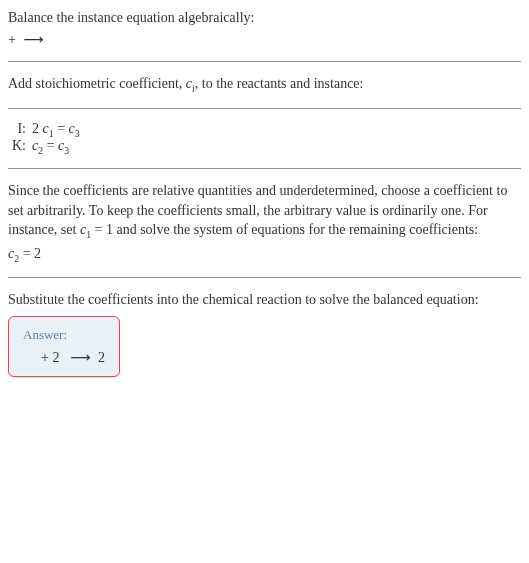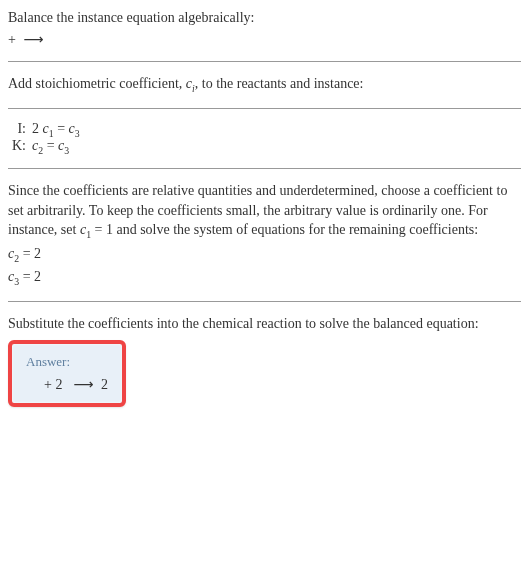--- a/index.html
+++ b/index.html
@@ -54,21 +54,21 @@
       align-items: baseline;
     }
     .atom-label {
       width: 24px;
       text-align: right;
       padding-right: 6px;
     }
     .answer-box {
       display: inline-block;
       background: #e8f0f8;
-      border: 4px solid #ef4444;
+      border: 1px solid #ef4444;
       border-radius: 6px;
       padding: 10px 14px;
       margin-top: 6px;
       box-shadow: inset 0 0 3px rgba(255,255,255,0.8), 0 1px 2px rgba(0,0,0,0.1);
     }
     .answer-label {
       color: #6080a0;
       font-size: 13px;
       margin-bottom: 6px;
     }
@@ -116,23 +116,20 @@
 
 <hr>
 
 <div class="section">
   <p>
     <span>Since the coefficients are relative quantities and underdetermined, choose a coefficient to set arbitrarily. To keep the coefficients small, the arbitrary value is ordinarily one. For instance, set </span><span class="italic">c</span><span class="subn">1</span><span> = 1 and solve the system of equations for the remaining coefficients:</span>
   </p>
   <p class="eq-line">
     <span class="italic">c</span><span class="subn">2</span><span> = 2</span>
   </p>
-  <p class="eq-line">
-    <span class="italic">c</span><span class="subn">3</span><span> = 2</span>
-  </p>
 </div>
 
 <hr>
 
 <div class="section">
   <p>Substitute the coefficients into the chemical reaction to solve the balanced equation:</p>
   <div class="answer-box">
     <div class="answer-label">Answer:</div>
     <div class="answer-eq">
       <span> + 2 </span>&nbsp;<span class="arrow">⟶</span><span> 2 </span>

